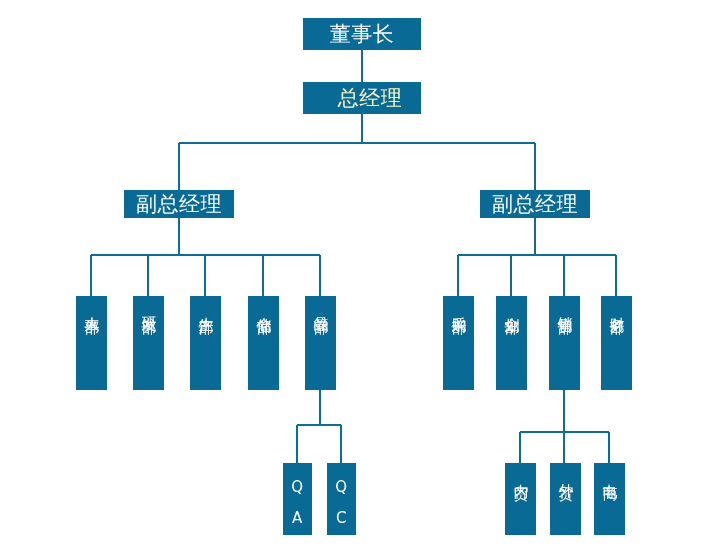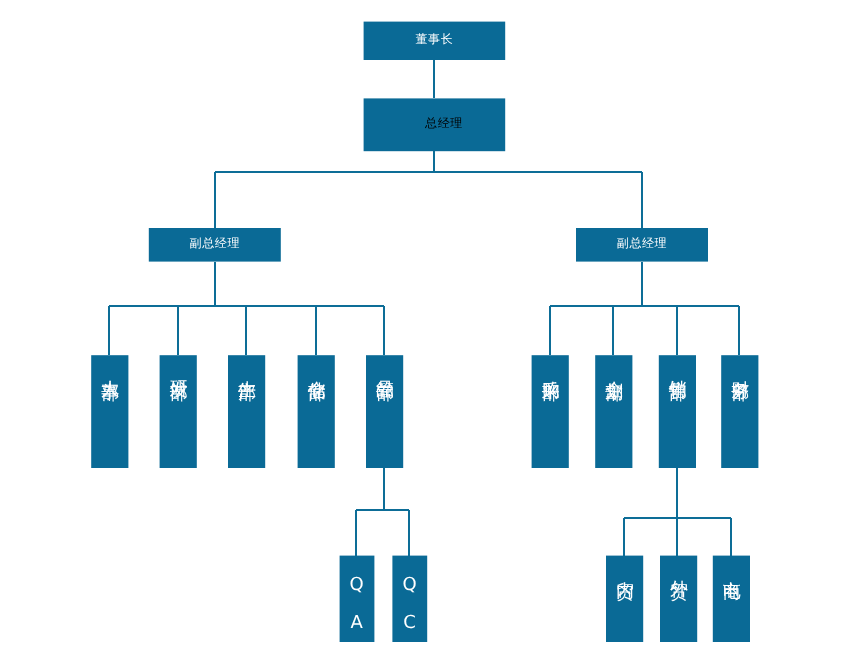--- a/index.html
+++ b/index.html
@@ -30,21 +30,21 @@
     color: #ffffff;
     box-sizing: border-box;
     display: flex;
     align-items: center;
     justify-content: center;
     line-height: 1.0;
     letter-spacing: 0.5px;
   }
   
   .node.horiz {
-    font-size: 10px;
+    font-size: 21px;
   }
   .node.horiz .label {
     white-space: nowrap;
   }
   
   .node.vert {
     align-items: flex-start;
     justify-content: center;
     padding-top: 9px;
     font-size: 15px;
@@ -100,21 +100,21 @@
       <path d="M564,390 L564,432" stroke="#0d6d97" stroke-width="1.6" fill="none" shape-rendering="crispEdges"></path>
       <path d="M520,432 L609,432" stroke="#0d6d97" stroke-width="1.6" fill="none" shape-rendering="crispEdges"></path>
       <path d="M520,432 L520,463" stroke="#0d6d97" stroke-width="1.6" fill="none" shape-rendering="crispEdges"></path>
       <path d="M564,432 L564,463" stroke="#0d6d97" stroke-width="1.6" fill="none" shape-rendering="crispEdges"></path>
       <path d="M609,432 L609,463" stroke="#0d6d97" stroke-width="1.6" fill="none" shape-rendering="crispEdges"></path>
     </svg>
   <div id="nodes-layer">
       <div class="node horiz" style="left: 303px; top: 18px; width: 118px; height: 32px; background: rgb(10, 106, 150); color: rgb(255, 255, 255);">
         <span class="label">董事长</span>
       </div>
-      <div class="node horiz" style="left: 303px; top: 82px; width: 118px; height: 44px; background: rgb(10, 106, 150); color: #000000; padding-left: 16px;">
+      <div class="node horiz" style="left: 303px; top: 82px; width: 118px; height: 32px; background: rgb(10, 106, 150); color: #fef9c3; padding-left: 16px;">
         <span class="label">总经理</span>
       </div>
       <div class="node horiz" style="left: 124px; top: 190px; width: 110px; height: 28px; background: rgb(10, 106, 150); color: rgb(255, 255, 255);">
         <span class="label">副总经理</span>
       </div>
       <div class="node horiz" style="left: 480px; top: 190px; width: 110px; height: 28px; background: rgb(10, 106, 150); color: rgb(255, 255, 255);">
         <span class="label">副总经理</span>
       </div>
       <div class="node vert" style="left: 76px; top: 296px; width: 31px; height: 94px; background: rgb(10, 106, 150); color: rgb(255, 255, 255);">
         <span class="label">人事部</span>

